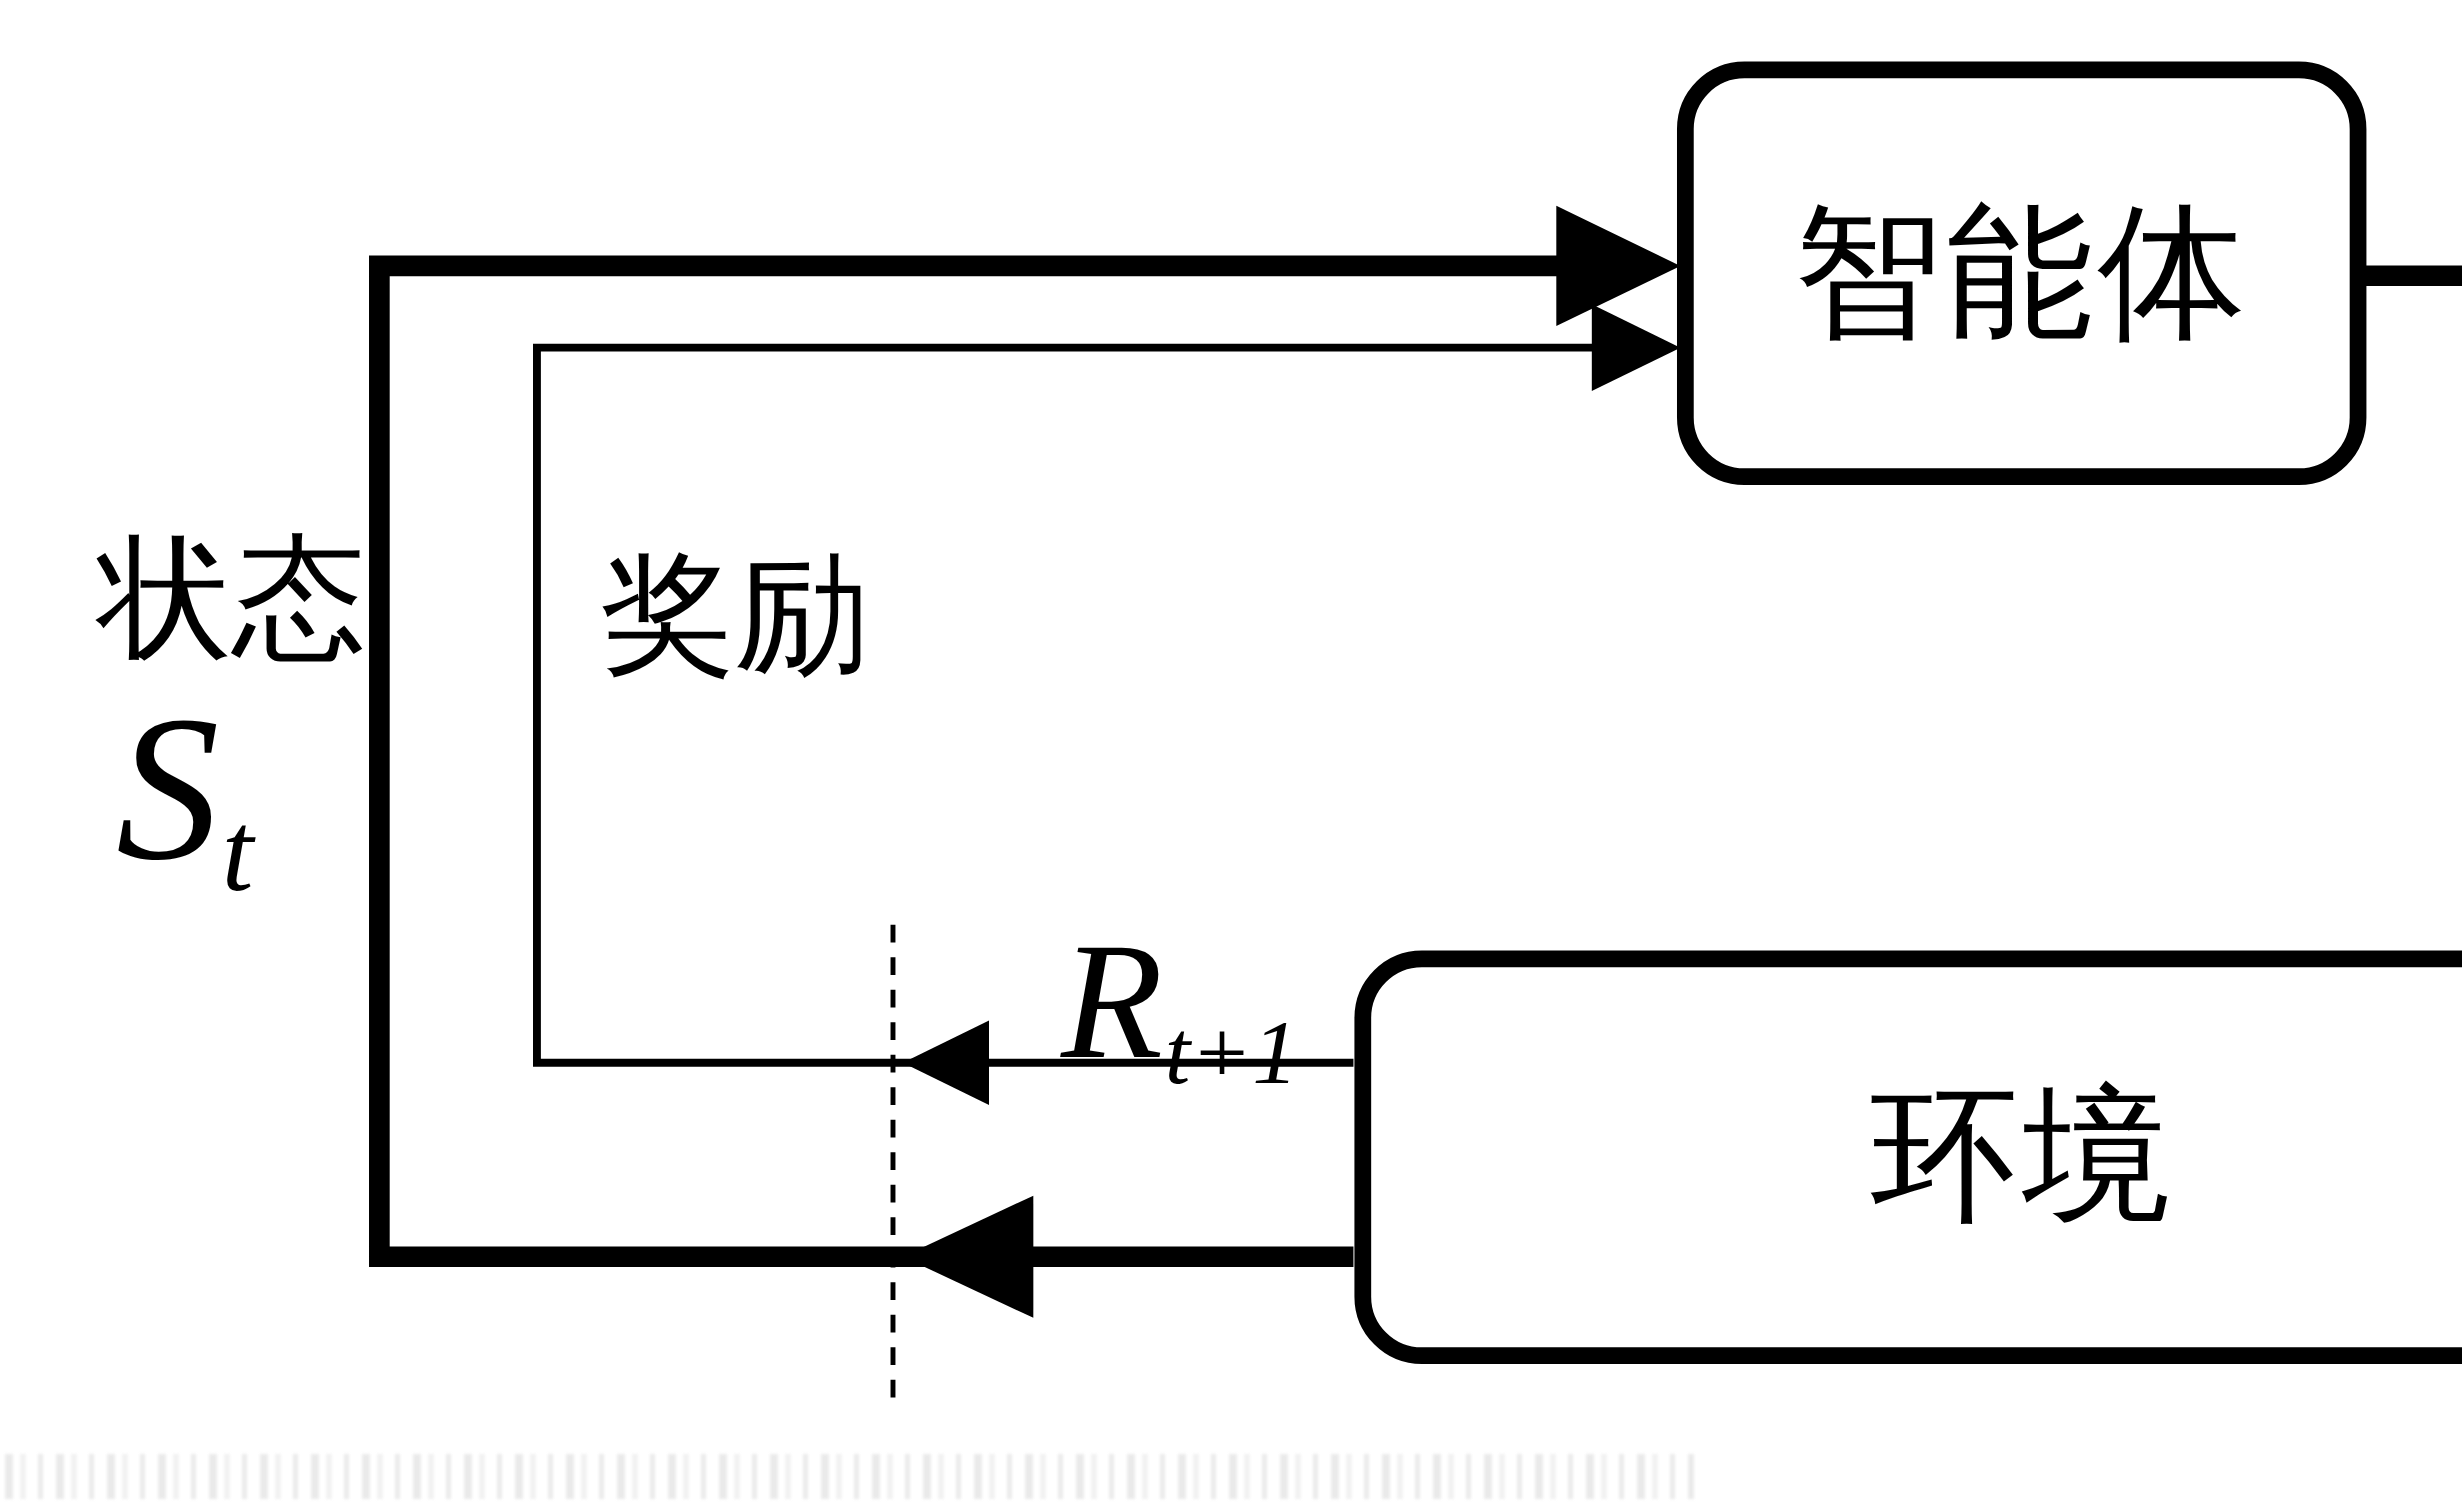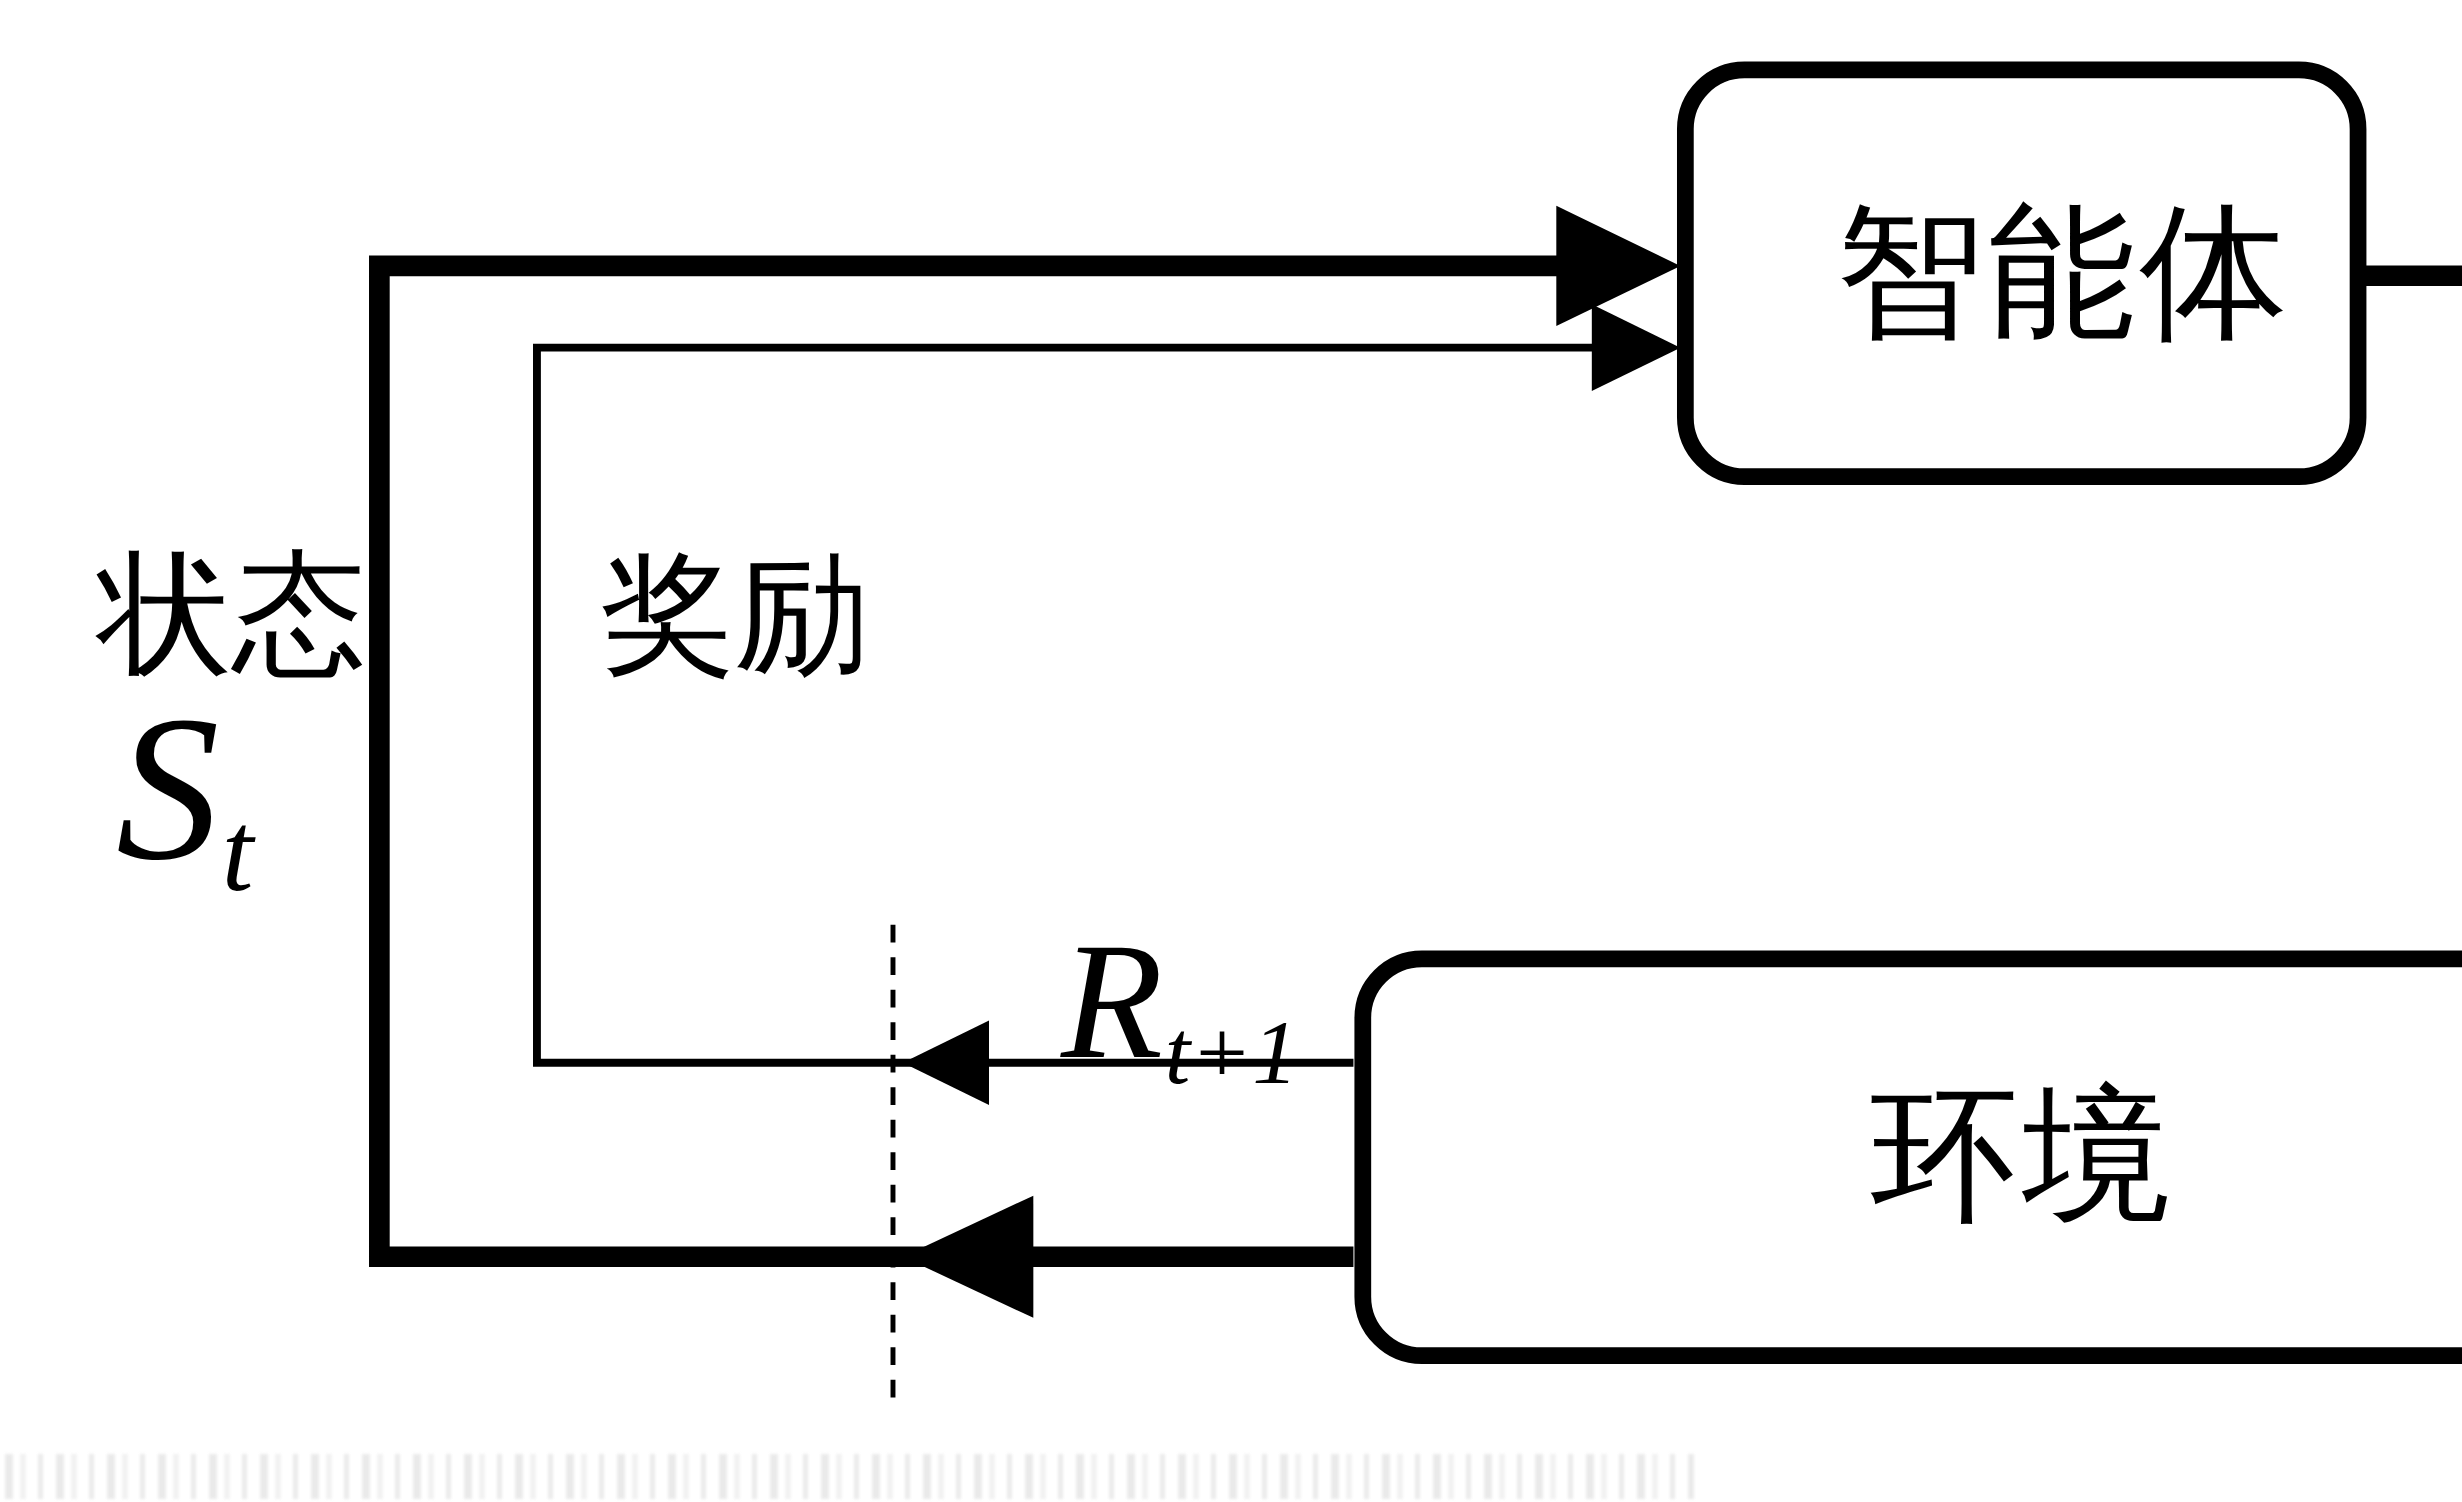--- a/index.html
+++ b/index.html
@@ -77,28 +77,28 @@
 
     <path d="M 1813 1878 V 2842" fill="none" stroke="var(--line)" stroke-width="10" stroke-dasharray="36 30"></path>
 
     <polygon points="3412,540 3160,418 3160,662" fill="var(--line)"></polygon>
     <polygon points="3412,706 3232,618 3232,794" fill="var(--line)"></polygon>
     <polygon points="1833,2158 2008,2072 2008,2244" fill="var(--line)"></polygon>
     <polygon points="1833,2552 2098,2428 2098,2676" fill="var(--line)"></polygon>
     <polygon points="5472,2520 5752,2392 5752,2648" fill="var(--line)"></polygon>
   </svg>
 
-  <div class="box-label" style="left:1677px;top:62px;width:689px;height:424px;margin-left:42px;">
+  <div class="box-label" style="left:1677px;top:62px;width:689px;height:424px;">
     <span>智能体</span>
   </div>
   <div class="box-label" style="left:1354px;top:950px;width:1337px;height:414px;">
     <span>环境</span>
   </div>
 
-  <div class="lbl cjk" style="left:98px;top:548px;text-align:center;">状态</div>
+  <div class="lbl cjk" style="left:98px;top:532px;text-align:center;">状态</div>
   <div class="lbl math sym-t" style="left:116px;top:685px;">
     <span>S</span><span class="sub">t</span>
   </div>
 
   <div class="lbl cjk" style="left:553px;top:548px;margin-left:48px;">奖励</div>
 
   <div class="lbl math sym-t1" style="left:1061px;top:917px;">
     <span>R</span><span class="sub">t+1</span>
   </div>
 

